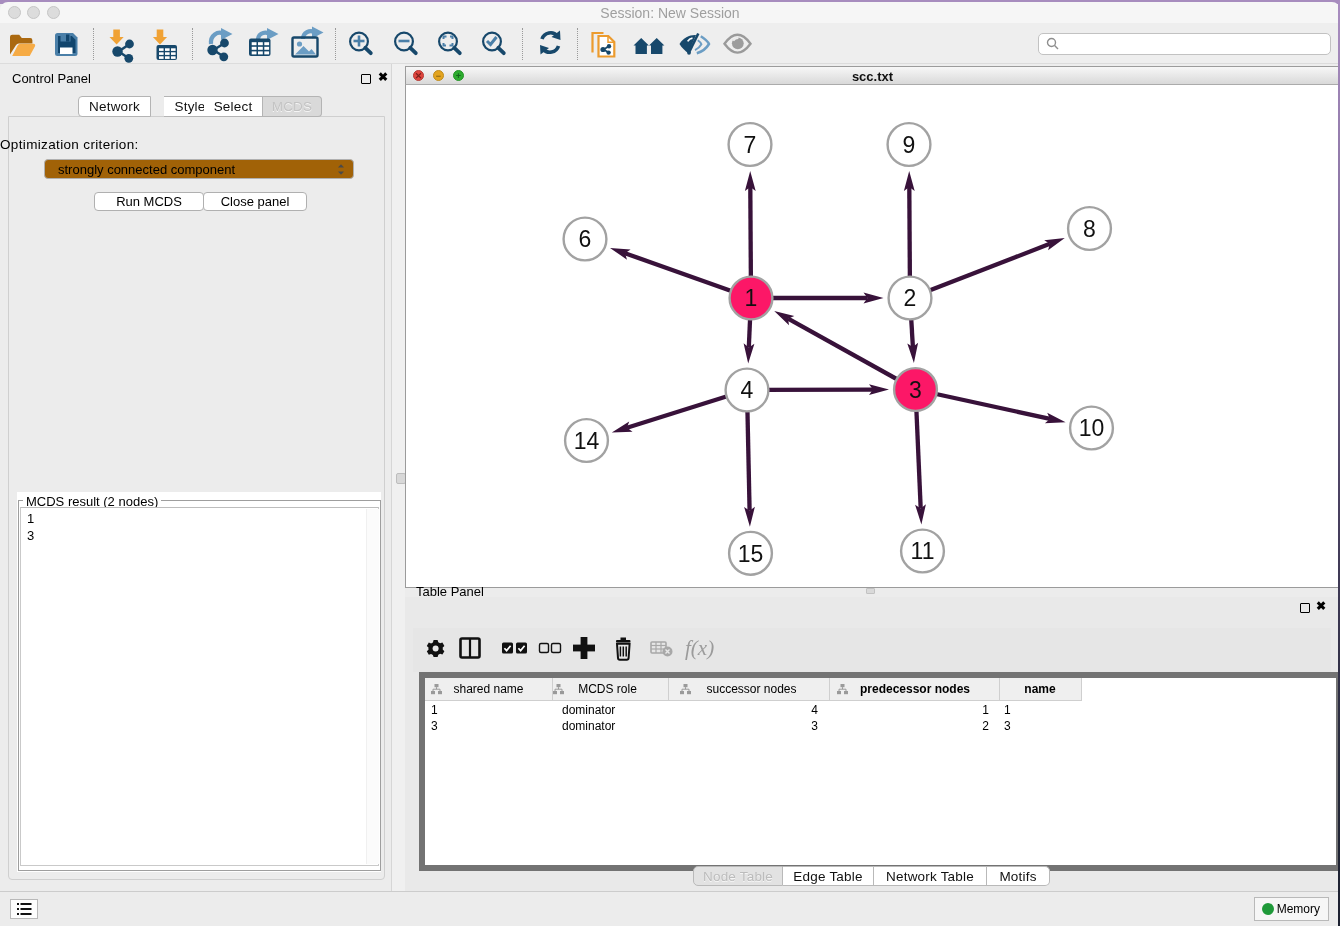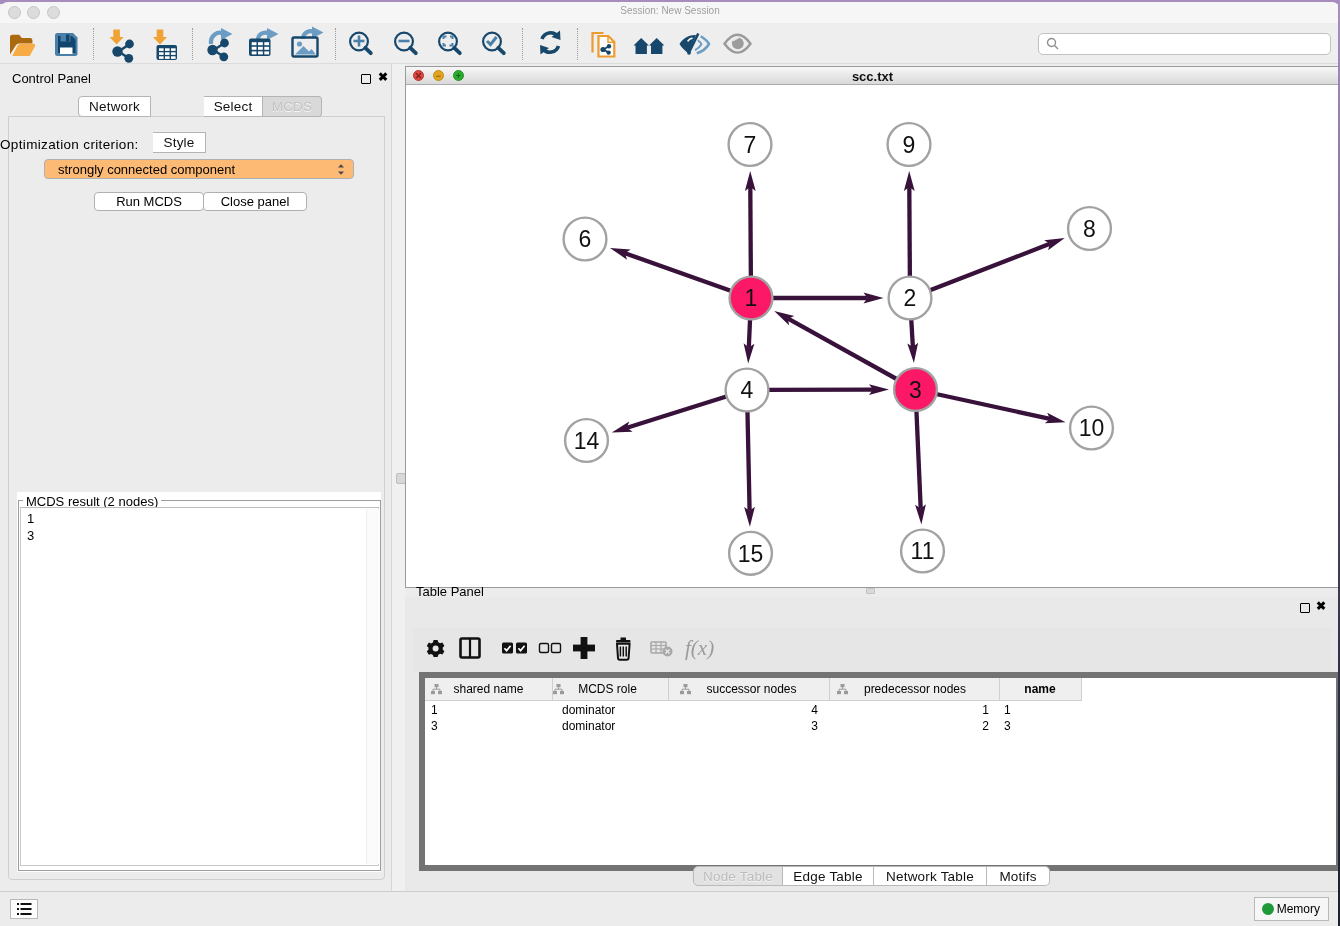--- a/index.html
+++ b/index.html
@@ -1,34 +1,34 @@
 <!DOCTYPE html>
 <html><head><meta charset="utf-8">
 <style>
 html,body{margin:0;padding:0;}
 body{width:1340px;height:926px;overflow:hidden;font-family:"Liberation Sans",sans-serif;background:#ededed;position:relative;}
 .abs{position:absolute;}
 #topedge{left:0;top:0;width:1340px;height:4px;background:#a78cbe;}
 #titlebar{left:0;top:1.5px;width:1340px;height:21.5px;background:#f6f6f6;border-radius:8px 8px 0 0;}
 .tl{position:absolute;top:6px;width:13px;height:13px;border-radius:50%;background:#dcdcdc;border:1px solid #c6c6c6;box-sizing:border-box;}
-#wtitle{left:0;top:5px;width:1340px;text-align:center;font-size:10px;color:#9f9f9f;}
+#wtitle{left:0;top:5px;width:1340px;text-align:center;font-size:14px;color:#9f9f9f;}
 #toolbar{left:0;top:23px;width:1340px;height:40px;background:#eeeeee;border-bottom:1px solid #dcdcdc;}
 .sep{position:absolute;top:28px;height:32px;width:0;border-left:1px dotted #9a9a9a;}
 #searchbox{left:1038px;top:33px;width:291px;height:20px;background:#fff;border:1px solid #c2c2c2;border-radius:5px;}
 #searchbox svg{position:absolute;left:7px;top:3px;}
 
 #cp{left:0;top:64px;width:391px;height:827px;background:#ececec;border-right:1px solid #d6d6d6;}
 #cphead{left:12px;top:71px;font-size:13px;color:#000;}
 .flo{position:absolute;width:10px;height:10px;border:1.5px solid #000;border-radius:1px;box-sizing:border-box;}
 .clo{position:absolute;font-size:12px;font-weight:bold;color:#000;}
 #cptabs{position:absolute;left:78px;top:96px;height:21px;}
 .ctab{position:absolute;top:0;height:21px;box-sizing:border-box;border:1px solid #b4b4b4;background:#fff;font-size:13.5px;font-weight:500;color:#111;text-align:center;line-height:20px;letter-spacing:0.2px;}
 #cppanel{left:8px;top:116px;width:375px;height:762px;background:#ececec;border:1px solid #cfcfcf;border-radius:0 0 4px 4px;}
 #optlabel{left:0;top:137px;width:391px;text-align:left;font-size:13.5px;letter-spacing:0.35px;color:#000;}
-#dropdown{left:44px;top:159px;width:310px;height:20px;background:#fdba74;border:1px solid #b0b0b0;border-radius:4px;font-size:13px;line-height:19px;box-sizing:border-box;padding-left:13px;color:#000;}
+#dropdown{left:44px;top:159px;width:310px;height:20px;background:#a16207;border:1px solid #b0b0b0;border-radius:4px;font-size:13px;line-height:19px;box-sizing:border-box;padding-left:13px;color:#000;}
 .btn{position:absolute;top:192px;height:19px;background:#fff;border:1px solid #b0b0b0;border-radius:4px;box-sizing:border-box;font-size:13px;text-align:center;line-height:17px;color:#000;}
 #mcdsbg{left:17px;top:492px;width:364px;height:380px;background:#fff;}
 #mcdsbox{left:18px;top:500px;width:363px;height:371px;border:1px solid #9e9e9e;box-sizing:border-box;}
 #mcdstitle{left:23px;top:494px;background:#fff;padding:0 3px;font-size:13px;color:#000;}
 #mcdsinner{left:20px;top:507px;width:359px;height:359px;background:#fff;border:1px solid #c9c9c9;border-top:1px solid #bdbdbd;box-sizing:border-box;font-size:13px;color:#000;line-height:16.5px;padding:3px 0 0 6px;}
 #mcdssb{left:366px;top:509px;width:12px;height:355px;background:#fbfbfb;border-left:1px solid #f0f0f0;}
 
 #vsplit{left:392px;top:64px;width:13px;height:827px;background:#f0f0f0;}
 #vshandle{left:396px;top:473px;width:8px;height:9px;background:#d8d8d8;border:1px solid #bdbdbd;border-radius:2px;}
 
@@ -179,21 +179,21 @@
     </svg>
   </div>
 
 <div class="abs" id="cp"></div>
 <div class="abs" id="cphead">Control Panel</div>
 <div class="flo" style="left:361px;top:74px;"></div>
 <div class="clo" style="left:378px;top:70px;">✖</div>
 <div class="abs" id="cppanel"></div>
 <div id="cptabs">
  <div class="ctab" style="left:0px;width:73px;border-radius:4px 0 0 4px;">Network</div>
- <div class="ctab" style="left:75px;width:53px;border-left:none;margin-top:36px;">Style</div>
+ <div class="ctab" style="left:86px;width:53px;border-left:none;">Style</div>
  <div class="ctab" style="left:126px;width:59px;border-left:none;">Select</div>
  <div class="ctab" style="left:185px;width:59px;border-left:none;border-radius:0 4px 4px 0;background:#d9d9d9;color:#c3c3c3;text-shadow:0 1px 0 #f5f5f5;">MCDS</div>
 </div>
 <div class="abs" id="optlabel">Optimization criterion:</div>
 <div class="abs" id="dropdown">strongly connected component
 <svg width="8" height="13" viewBox="0 0 8 13" style="position:absolute;right:8px;top:3px;">
       <path d="M1 4.6 L4 1.2 L7 4.6 Z" fill="#4a4a4a"></path>
       <path d="M1 8.4 L4 11.8 L7 8.4 Z" fill="#4a4a4a"></path>
     </svg>
 </div>
@@ -344,21 +344,21 @@
           <rect x="3.5" y="0" width="4" height="3.2"></rect>
           <rect x="0" y="7" width="4" height="3.2"></rect>
           <rect x="7" y="7" width="4" height="3.2"></rect>
         </g>
         <g stroke="#9a9a9a" stroke-width="1">
           <path d="M5.5,3.2 v2 M2,7 v-1.8 h7 v1.8" fill="none"></path>
         </g>
       </svg>
     </div>
 <div class="th" style="left:406px;width:169px;">
-      <span style="position:absolute;left:0;right:0;top:4px;text-align:center;">predecessor nodes</span>
+      <span style="position:absolute;left:0;right:0;top:4px;text-align:center;font-weight:bold;">predecessor nodes</span>
       <svg width="11" height="11" viewBox="0 0 11 11" style="position:absolute;left:6px;top:6px;">
         <g fill="#9a9a9a">
           <rect x="3.5" y="0" width="4" height="3.2"></rect>
           <rect x="0" y="7" width="4" height="3.2"></rect>
           <rect x="7" y="7" width="4" height="3.2"></rect>
         </g>
         <g stroke="#9a9a9a" stroke-width="1">
           <path d="M5.5,3.2 v2 M2,7 v-1.8 h7 v1.8" fill="none"></path>
         </g>
       </svg>

